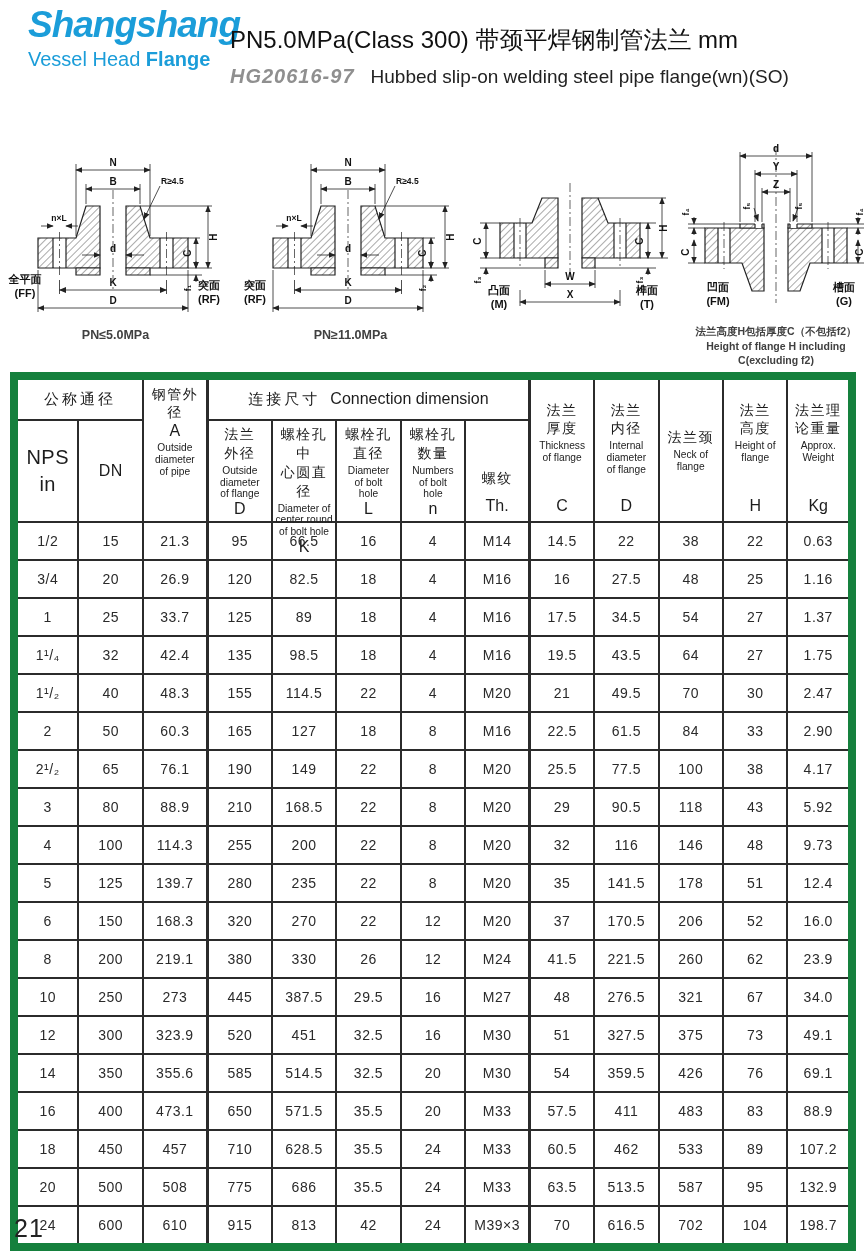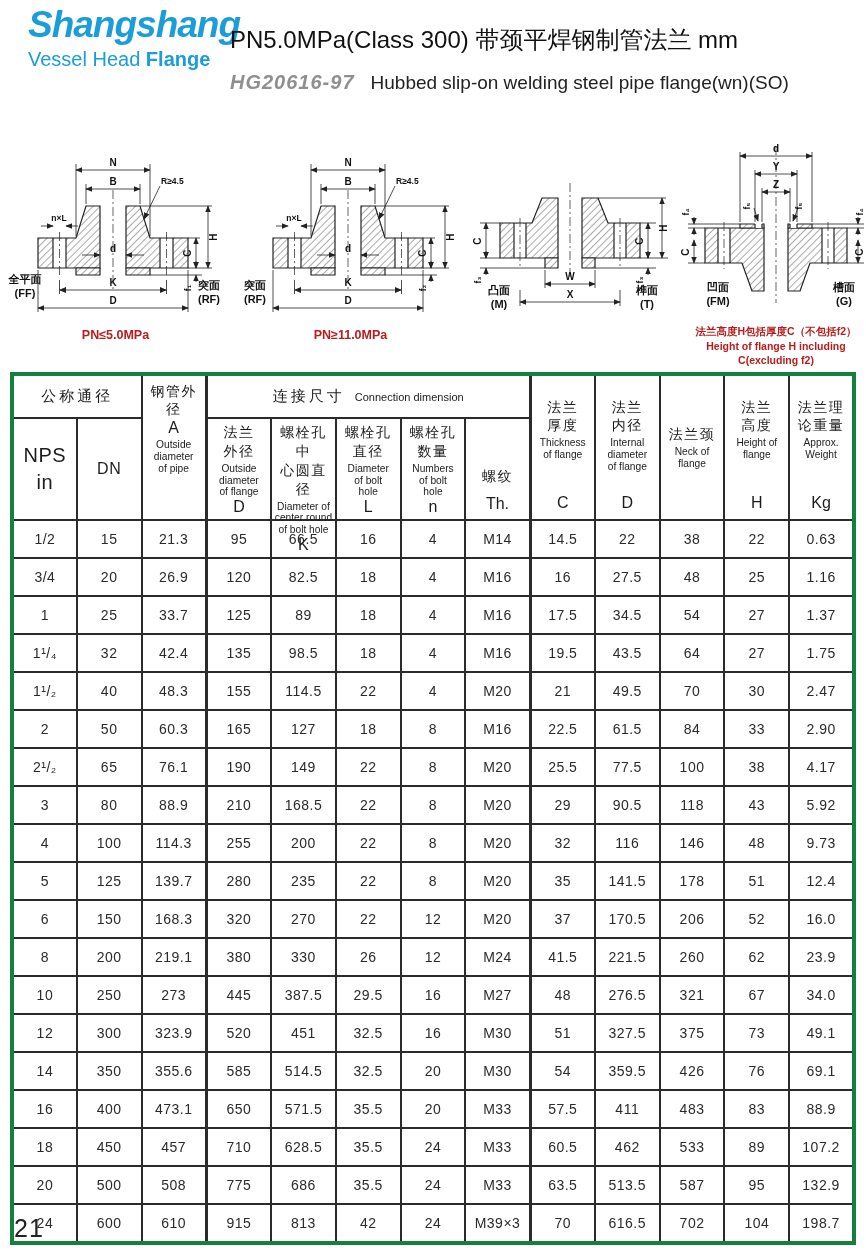--- a/index.html
+++ b/index.html
@@ -7,46 +7,46 @@
     width:866px;height:1251px;position:relative;background:#ffffff;
     font-family:"Liberation Sans",sans-serif;color:#1c1c1c;overflow:hidden;
   }
   
   .logo{position:absolute;left:28px;top:6px;}
   .logo-1{color:#1b9dd9;font-size:37px;font-weight:bold;font-style:italic;letter-spacing:-1px;line-height:1.05;}
   .logo-2{color:#1b9dd9;font-size:20px;margin-top:3px;letter-spacing:0;}
   .logo-2 b{font-weight:bold;}
   .titles{position:absolute;left:230px;top:24px;white-space:nowrap;}
   .title-main{font-size:24px;color:#111;}
-  .title-sub{margin-top:15px;font-size:19px;color:#222;}
+  .title-sub{margin-top:9px;font-size:19px;color:#222;}
   .std{color:#8f8f8f;font-style:italic;font-weight:bold;margin-right:16px;font-size:20px;letter-spacing:1px;}
   
   .drawings{position:absolute;top:128px;left:0;width:866px;height:240px;}
   .panel{position:absolute;top:0;height:240px;}
   .panel svg{position:absolute;top:0;left:0;}
   .face-label{position:absolute;font-size:11px;font-weight:bold;white-space:pre-line;line-height:1.3;text-align:center;color:#111;}
-  .caption{position:absolute;left:0;width:100%;text-align:center;font-weight:bold;font-size:12.5px;color:#b91c1c;}
+  .caption{position:absolute;left:0;width:100%;text-align:center;font-weight:bold;font-size:12.5px;color:#404040;}
   .caption4{font-size:10.5px;line-height:1.4;font-weight:bold;}
   .dwg line,.dwg path,.dwg rect{vector-effect:non-scaling-stroke;}
   .outline{fill:url(#hatch);stroke:#222;stroke-width:1.2;}
   .solidwhite{fill:#fff;stroke:none;}
   .edge{stroke:#222;stroke-width:1.2;fill:none;}
   .dim{stroke:#222;stroke-width:0.8;fill:none;}
   .cl{stroke:#222;stroke-width:0.7;stroke-dasharray:9 3 2 3;fill:none;}
   .dtxt{font-family:"Liberation Sans",sans-serif;font-size:10px;fill:#111;font-weight:bold;}
   .dtxt.sm{font-size:8.5px;}
   
-  table.spec{position:absolute;left:10px;top:372px;width:846px;border-collapse:collapse;table-layout:fixed;border:4px solid #15803d;}
+  table.spec{position:absolute;left:10px;top:372px;width:846px;border-collapse:collapse;table-layout:fixed;border:8px solid #15803d;}
   table.spec th,table.spec td{border:2px solid #2b2b2b;padding:0;text-align:center;vertical-align:middle;font-weight:normal;}
   table.spec .gb{border-left-width:3px;}
   tr.hr1{height:44px;}
   tr.hr2{height:102px;}
   table.spec tbody td{height:36px;font-size:14px;color:#2a2a2a;letter-spacing:0.5px;}
   .grp-cn{font-size:15px;letter-spacing:3px;}
-  .grp-en{font-size:11px;margin-left:10px;letter-spacing:0;}
+  .grp-en{font-size:16px;margin-left:10px;letter-spacing:0;}
   .vwrap{display:flex;flex-direction:column;align-items:center;justify-content:space-between;height:138px;padding:3px 1px;box-sizing:border-box;}
   .vwrap2{display:flex;flex-direction:column;align-items:center;justify-content:space-between;height:98px;padding:3px 1px;box-sizing:border-box;}
   .vcenter{justify-content:center;}
   .hd-cn{font-size:14px;letter-spacing:1.5px;white-space:pre-line;line-height:1.35;}
   .hd-en{font-size:10.2px;white-space:pre-line;line-height:1.15;margin-top:2px;color:#222;}
   .hd-letter{font-size:16px;padding-bottom:2px;}
   .cluster{display:flex;flex-direction:column;align-items:center;}
   .m-top18{margin-top:16px;}
   .m-top28{margin-top:44px;}
   .page-number{position:absolute;left:14px;top:1214px;font-size:25px;color:#222;letter-spacing:1px;}

